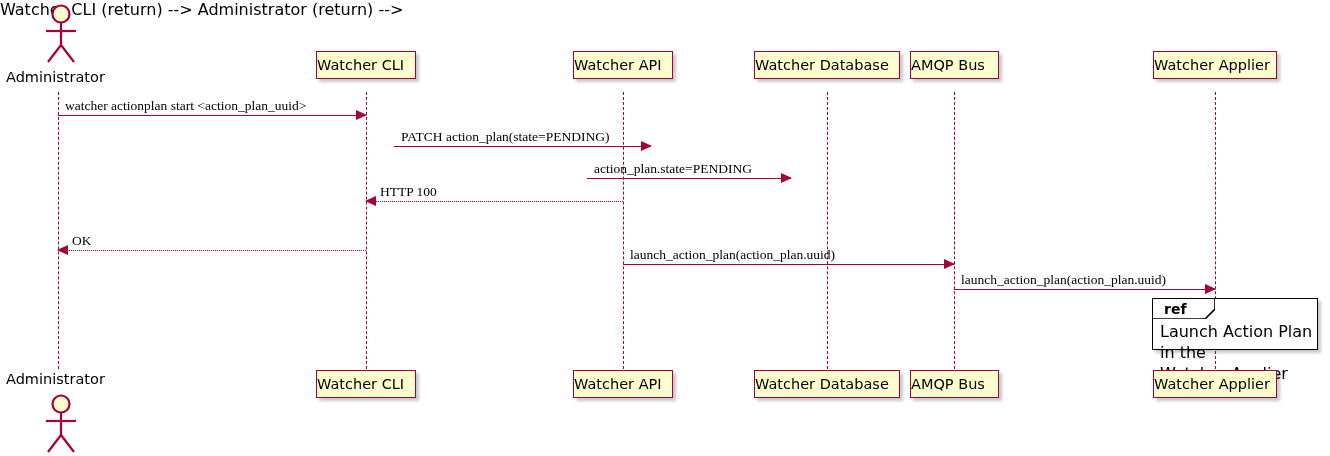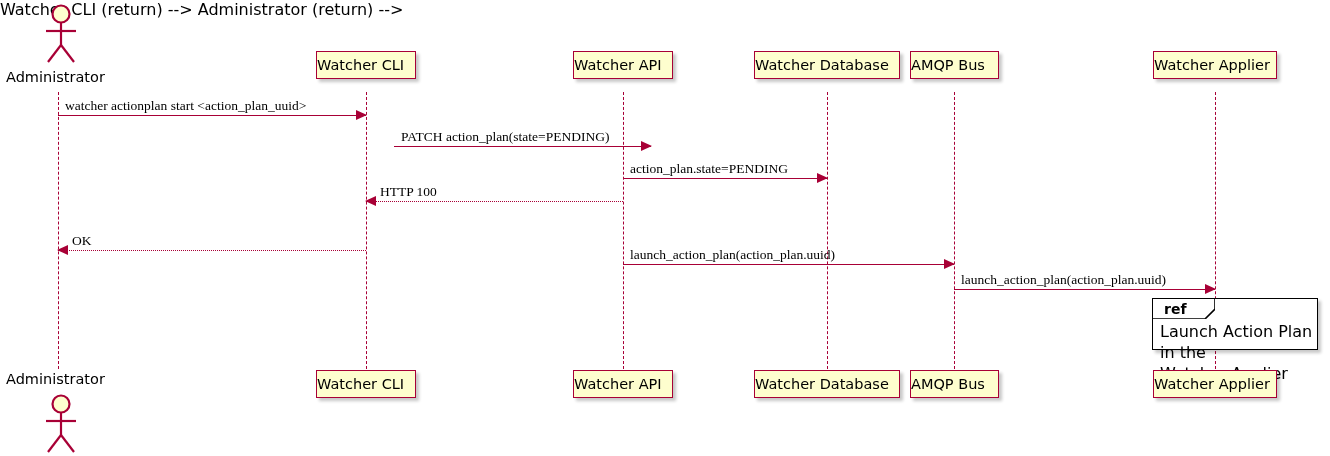--- a/index.html
+++ b/index.html
@@ -152,21 +152,21 @@
   </div>
 
   
   <div class="msg" style="left:366px;top:146px;width:257px;margin-left:28px;">
     <div class="line"></div>
     <div class="head right"></div>
     <div class="label lft">PATCH action_plan(state=PENDING)</div>
   </div>
 
   
-  <div class="msg" style="left:623px;top:178px;width:204px;">
+  <div class="msg" style="left:587px;top:178px;width:204px;">
     <div class="line"></div>
     <div class="head right"></div>
     <div class="label lft">action_plan.state=PENDING</div>
   </div>
 
    Watcher CLI (return) --&gt;
   <div class="msg dotted" style="left:366px;top:201px;width:257px;">
     <div class="line"></div>
     <div class="head left"></div>
     <div class="label lft" style="left:14px;">HTTP 100</div>

